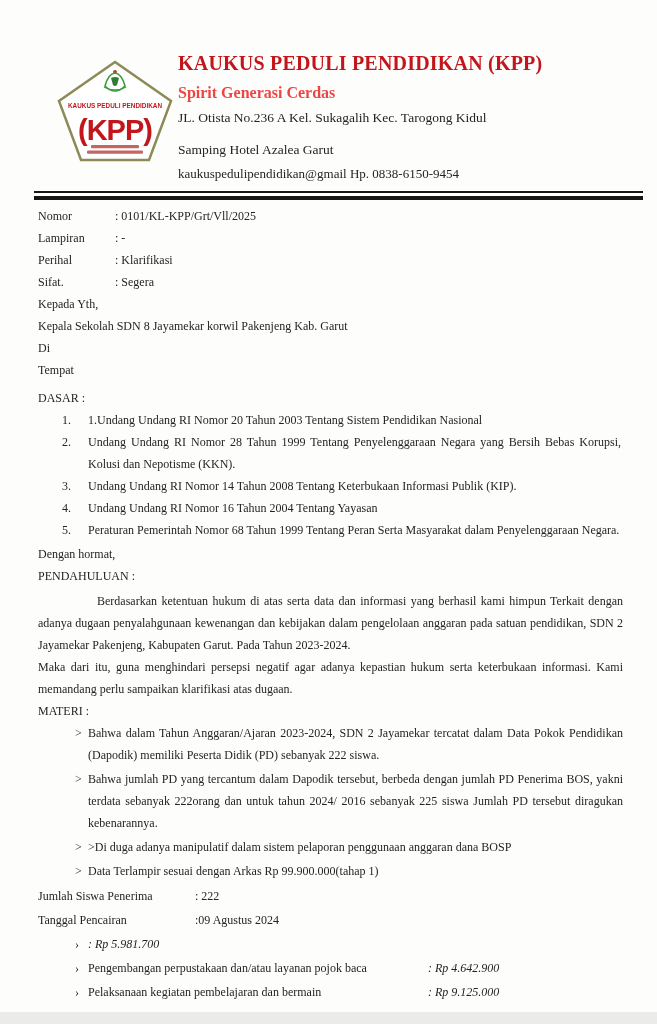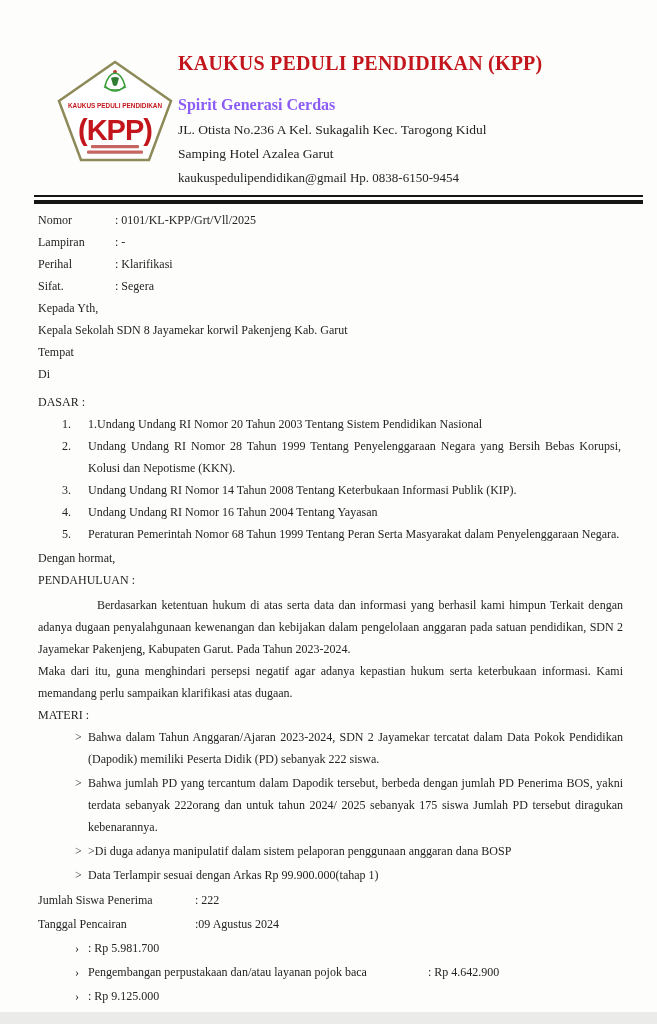--- a/index.html
+++ b/index.html
@@ -6,23 +6,23 @@
   .page{
     position:relative;width:657px;height:1024px;overflow:hidden;
     background:#fdfdfc;color:#242424;
     font-family:"Liberation Serif","DejaVu Serif",serif;
   }
   
   .letterhead{display:flex;padding:50px 22px 0 56px;}
   .logo-wrap{flex:0 0 122px;margin-top:10px;}
   .head-text{flex:1;padding-top:2px;}
   .org-name{color:#c3161c;font-weight:bold;font-size:20px;letter-spacing:.2px;}
-  .tagline{color:#8b5cf6;font-weight:bold;font-size:16px;margin-top:21px;}
+  .tagline{color:#ef4444;font-weight:bold;font-size:16px;margin-top:9px;}
   .addr{font-size:13.5px;margin-top:8px;}
-  .addr2{font-size:13.5px;margin-top:8px;}
+  .addr2{font-size:13.5px;margin-top:16px;}
   .contact{font-size:13px;margin-top:8px;}
   .rule{margin:9px 14px 0 34px;height:3px;border-top:2px solid #151515;border-bottom:4px solid #151515;}
   
   .letter{padding:5px 34px 0 38px;font-size:12px;line-height:22px;}
   .meta-row{display:flex;}
   .meta-label{width:77px;flex:0 0 77px;}
   .meta-value{flex:1;}
   .line{}
   .sec-head{margin-top:6px;}
   .num-item{display:flex;}
@@ -33,21 +33,21 @@
   .para-indent{margin:3px 0 0 0;text-indent:59px;}
   .para{margin:0;}
   .b-item{display:flex;margin-bottom:2px;}
   .b-marker{flex:0 0 13px;margin-left:37px;}
   .b-text{flex:1;}
   .sum-row{display:flex;height:24px;line-height:24px;}
   .sum-label{flex:0 0 157px;}
   .rin-row{display:flex;height:24px;line-height:24px;}
   .rin-marker{flex:0 0 13px;margin-left:37px;}
   .rin-label{flex:0 0 340px;}
-  .rin-value{flex:1;}
+  .rin-value{flex:1;font-style:italic;}
   
   .photo-edge{position:absolute;left:0;bottom:0;width:657px;height:12px;background:#ebebe9;}
   .logo-svg text{font-family:"Liberation Sans","DejaVu Sans",sans-serif;}
 </style>
 </head>
 <body>
 
 <div class="page">
 
   <header class="letterhead">
@@ -95,22 +95,22 @@
       <span class="meta-label">Perihal</span>
       <span class="meta-value">: Klarifikasi</span>
     </div>
     <div class="meta-row">
       <span class="meta-label">Sifat.</span>
       <span class="meta-value">: Segera</span>
     </div>
 
     <div class="line">Kepada Yth,</div>
     <div class="line">Kepala Sekolah SDN 8 Jayamekar korwil Pakenjeng Kab. Garut</div>
+    <div class="line">Di</div>
     <div class="line">Tempat</div>
-    <div class="line">Di</div>
 
     <div class="sec-head">DASAR :</div>
     <div class="num-item">
       <span class="num">1.</span>
       <span class="num-text just">1.Undang Undang RI Nomor 20 Tahun 2003 Tentang Sistem Pendidikan Nasional</span>
     </div>
     <div class="num-item">
       <span class="num">2.</span>
       <span class="num-text just">Undang Undang RI Nomor 28 Tahun 1999 Tentang Penyelenggaraan Negara yang Bersih Bebas Korupsi, Kolusi dan Nepotisme (KKN).</span>
     </div>
@@ -132,21 +132,21 @@
     <p class="para-indent just">Berdasarkan ketentuan hukum di atas serta data dan informasi yang berhasil kami himpun Terkait dengan adanya dugaan penyalahgunaan kewenangan dan kebijakan dalam pengelolaan anggaran pada satuan pendidikan, SDN 2 Jayamekar Pakenjeng, Kabupaten Garut. Pada Tahun 2023-2024.</p>
     <p class="para just">Maka dari itu, guna menghindari persepsi negatif agar adanya kepastian hukum serta keterbukaan informasi. Kami memandang perlu sampaikan klarifikasi atas dugaan.</p>
     <div class="line">MATERI :</div>
 
     <div class="b-item">
       <span class="b-marker">&gt;</span>
       <span class="b-text just">Bahwa dalam Tahun Anggaran/Ajaran 2023-2024, SDN 2 Jayamekar  tercatat dalam Data Pokok Pendidikan (Dapodik) memiliki Peserta Didik (PD) sebanyak 222 siswa.</span>
     </div>
     <div class="b-item">
       <span class="b-marker">&gt;</span>
-      <span class="b-text just">Bahwa jumlah PD yang tercantum dalam Dapodik tersebut, berbeda dengan jumlah PD Penerima BOS, yakni terdata sebanyak 222orang dan untuk tahun 2024/ 2025  sebanyak  175 siswa Jumlah PD tersebut diragukan kebenarannya.</span>
+      <span class="b-text just">Bahwa jumlah PD yang tercantum dalam Dapodik tersebut, berbeda dengan jumlah PD Penerima BOS, yakni terdata sebanyak 222orang dan untuk tahun 2024/ 2016  sebanyak  225 siswa Jumlah PD tersebut diragukan kebenarannya.</span>
     </div>
     <div class="b-item">
       <span class="b-marker">&gt;</span>
       <span class="b-text just">&gt;Di duga adanya manipulatif dalam sistem pelaporan penggunaan anggaran dana BOSP</span>
     </div>
     <div class="b-item">
       <span class="b-marker">&gt;</span>
       <span class="b-text just">Data Terlampir sesuai dengan Arkas Rp 99.900.000(tahap 1)</span>
     </div>
 
@@ -163,19 +163,20 @@
       <span class="rin-marker">›</span>
       <span class="rin-value">: Rp 5.981.700</span>
     </div>
     <div class="rin-row">
       <span class="rin-marker">›</span>
       <span class="rin-label">Pengembangan perpustakaan dan/atau layanan pojok baca</span>
       <span class="rin-value">: Rp 4.642.900</span>
     </div>
     <div class="rin-row">
       <span class="rin-marker">›</span>
+      <span class="rin-label">Pelaksanaan kegiatan pembelajaran dan bermain</span>
       <span class="rin-value">: Rp 9.125.000</span>
     </div>
 
   </main>
 
   <div class="photo-edge"></div>
 </div>
 
 </body></html>

